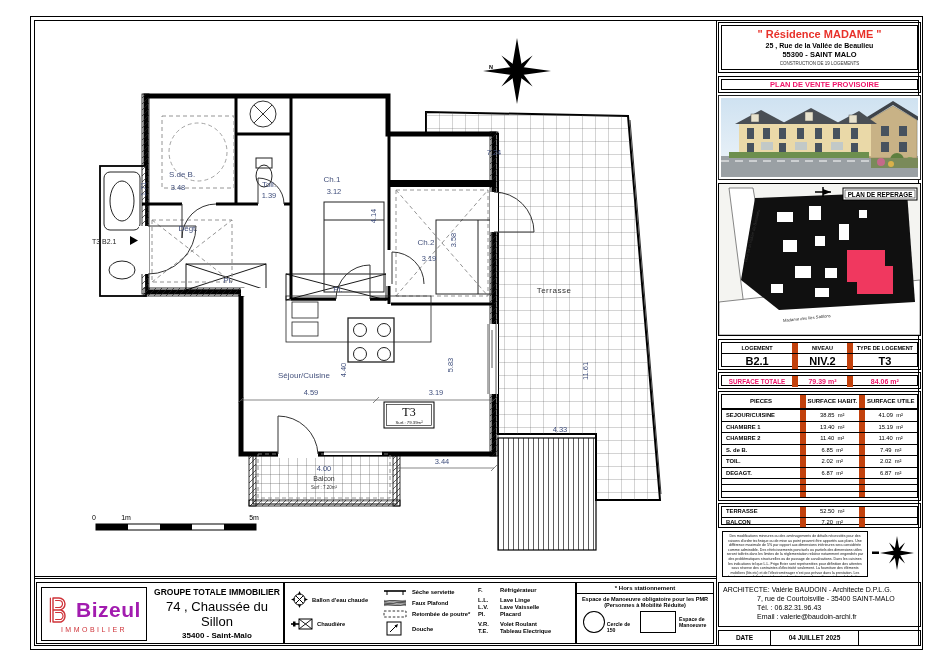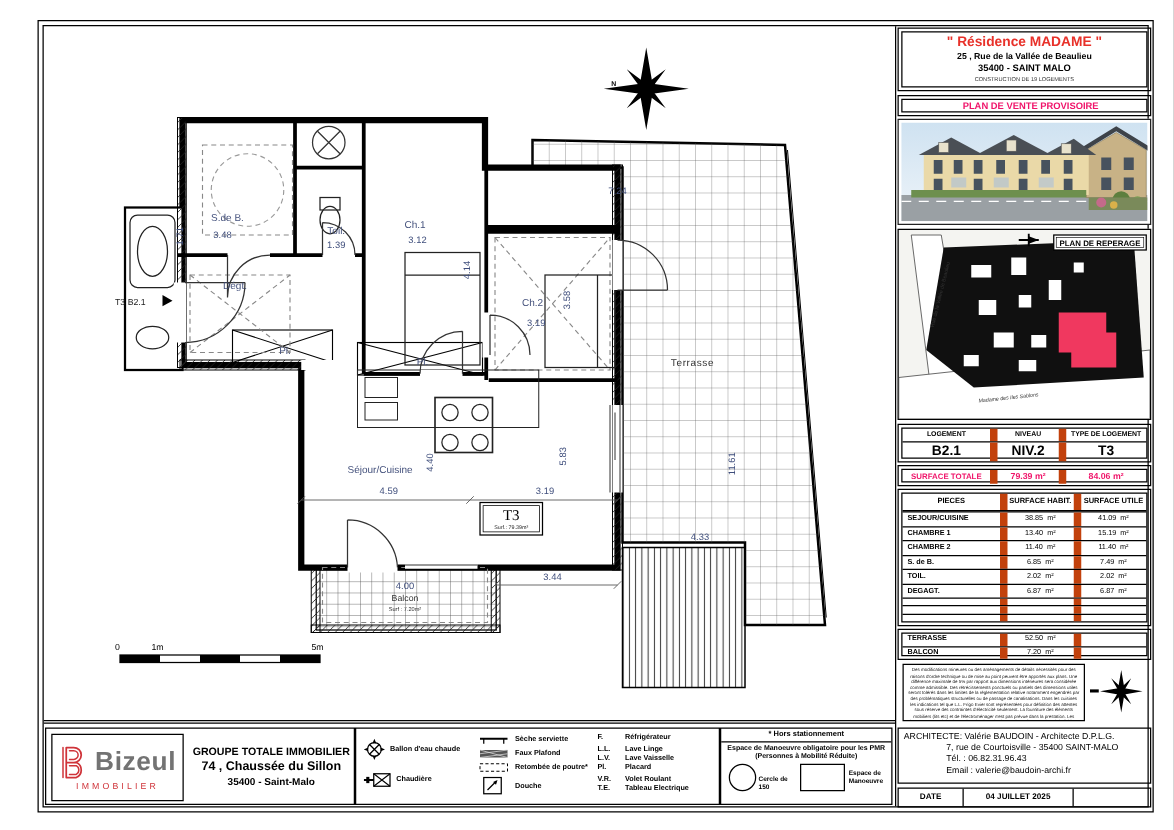--- a/index.html
+++ b/index.html
@@ -212,21 +212,21 @@
       <text x="58" y="496" font-size="7" text-anchor="middle">0</text>
       <text x="90" y="496" font-size="7" text-anchor="middle">1m</text>
       <text x="218" y="496" font-size="7" text-anchor="middle">5m</text>
     </g>
   </svg>
 
   <div class="abs dbl" style="left:718px;top:22px;width:203px;height:51px;">
     <div class="in ctr" style="padding-top:2px;">
       <div class="red" style="font-size:11px;font-weight:bold;">" Résidence MADAME "</div>
       <div style="font-size:7px;font-weight:bold;margin-top:2px;">25 , Rue de la Vallée de Beaulieu</div>
-      <div style="font-size:7.5px;font-weight:bold;margin-top:1px;">35400 -  SAINT MALO</div>
+      <div style="font-size:7.5px;font-weight:bold;margin-top:1px;">55300 -  SAINT MALO</div>
       <div style="font-size:4.5px;color:#333;margin-top:2px;">CONSTRUCTION DE 19 LOGEMENTS</div>
     </div>
   </div>
 
   <div class="abs dbl" style="left:718px;top:76px;width:203px;height:17px;">
     <div class="in ctr pink" style="font-size:7.5px;font-weight:bold;line-height:9px;padding-left:10px;">PLAN DE VENTE PROVISOIRE</div>
   </div>
 
   <div class="abs" style="left:718px;top:95px;width:203px;height:85px;border:1px solid #222;padding:2px;background:#fff;">
     <svg width="197" height="79" viewBox="0 0 197 79">
@@ -434,27 +434,27 @@
 
   <div class="abs b row" style="left:36px;top:582px;width:248px;height:62px;">
     <div class="b" style="width:104px;height:52px;margin:4px;display:flex;flex-direction:column;align-items:center;justify-content:center;">
       <div class="row" style="align-items:center;gap:3px;">
         <svg width="26" height="30" viewBox="0 0 26 30">
           <g stroke="#cf3339" fill="none" stroke-linecap="round">
             <path d="M6,3 V27 M6,3 H12 A6,6 0 0 1 12,15 H6 M6,15 H14 A6.5,6.5 0 0 1 14,27 H6" stroke-width="1.4"></path>
             <path d="M3.4,3 V27 M8.6,5.5 H12 A3.5,3.5 0 0 1 12,12.5 H8.6 M8.6,17.5 H14 A4,4 0 0 1 14,24.5 H8.6" stroke-width="1.2"></path>
           </g>
         </svg>
-        <span style="font-size:21px;font-weight:bold;color:#737373;letter-spacing:0.5px;">Bizeul</span>
+        <span style="font-size:21px;font-weight:bold;color:#a21caf;letter-spacing:0.5px;">Bizeul</span>
       </div>
       <div style="font-size:7px;letter-spacing:2.5px;color:#cf3339;margin-top:1px;">IMMOBILIER</div>
     </div>
     <div class="ctr" style="flex:1;display:flex;flex-direction:column;justify-content:center;gap:2px;">
       <div style="font-size:8.5px;font-weight:bold;">GROUPE TOTALE IMMOBILIER</div>
-      <div style="font-size:10px;font-weight:bold;">74 , Chaussée du Sillon</div>
+      <div style="font-size:13px;font-weight:normal;">74 , Chaussée du Sillon</div>
       <div style="font-size:8px;font-weight:bold;text-align:center;">35400 - Saint-Malo</div>
     </div>
   </div>
 
   <div class="abs b row" style="left:284px;top:582px;width:292px;height:62px;">
 
     <div style="width:92px;padding:8px 0 0 6px;">
       <div class="row" style="align-items:center;gap:4px;margin-bottom:10px;">
         <svg width="17" height="17" viewBox="0 0 17 17">
           <circle cx="8.5" cy="8.5" r="5.5" fill="none" stroke="#000" stroke-width="1"></circle>

